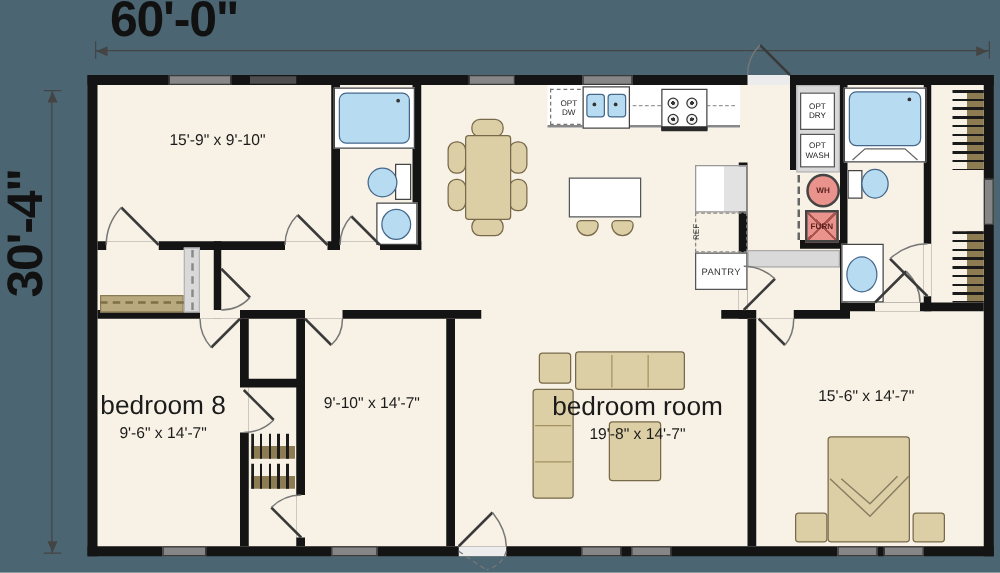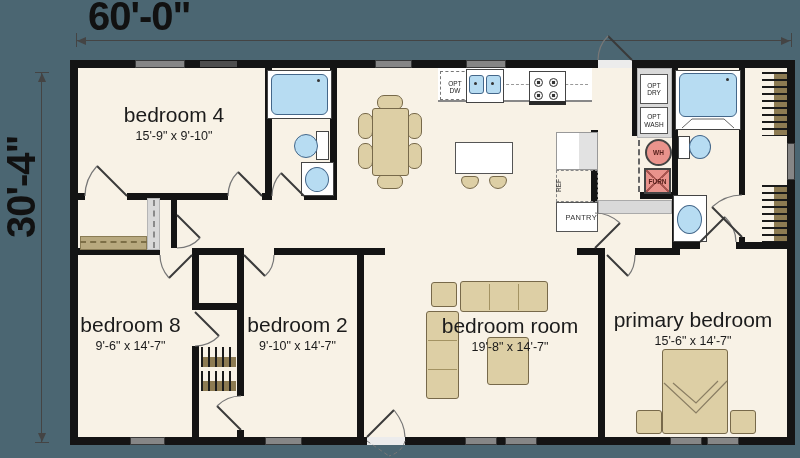--- a/index.html
+++ b/index.html
@@ -61,21 +61,21 @@
     display:flex;align-items:center;justify-content:center;font-size:6.5px;
     font-weight:bold;color:#58211c;z-index:4;}
   .furn{width:27px;height:26px;background:
     linear-gradient(to top right,rgba(0,0,0,0) 47%,#a85550 47% 53%,rgba(0,0,0,0) 53%),
     linear-gradient(to bottom right,rgba(0,0,0,0) 47%,#a85550 47% 53%,rgba(0,0,0,0) 53%),
     #e9938c;border:2px solid #444;display:flex;align-items:center;justify-content:center;
     font-size:6.5px;font-weight:bold;color:#58211c;z-index:4;}
   .ref{writing-mode:vertical-rl;transform:rotate(180deg);font-size:6.5px;color:#333;
     z-index:5;display:flex;align-items:center;justify-content:center;}
   .pantry{background:#fff;border:1px solid #555;display:flex;align-items:center;
-    justify-content:flex-end;font-size:7.5px;color:#333;z-index:4;letter-spacing:.3px;}
+    justify-content:center;font-size:7.5px;color:#333;z-index:4;letter-spacing:.3px;}
   svg.ov{position:absolute;left:0;top:0;z-index:5;}
   .leaf{stroke:#3a3a3a;stroke-width:2;fill:none;}
   .arc{stroke:#777;stroke-width:1.2;fill:none;}
   .arcd{stroke:#777;stroke-width:1;fill:none;stroke-dasharray:4 3;}
   .detail{stroke:#8a7e63;stroke-width:1.2;fill:none;}
   .detail2{stroke:#666;stroke-width:1;fill:none;}
 </style>
 </head>
 <body>
 
@@ -198,37 +198,34 @@
   <div class="dline" style="left:791px;top:33px;width:0;height:14px;border-left:1.5px solid #444;"></div>
   <div class="arr" style="left:77px;top:37px;border-top:4px solid transparent;border-bottom:4px solid transparent;border-right:9px solid #444;"></div>
   <div class="arr" style="left:781px;top:37px;border-top:4px solid transparent;border-bottom:4px solid transparent;border-left:9px solid #444;"></div>
   <div class="dline" style="left:41px;top:72px;width:0;height:371px;border-left:1.5px solid #444;"></div>
   <div class="dline" style="left:35px;top:72px;width:14px;height:0;border-top:1.5px solid #444;"></div>
   <div class="dline" style="left:35px;top:442px;width:14px;height:0;border-top:1.5px solid #444;"></div>
   <div class="arr" style="left:38px;top:73px;border-left:4px solid transparent;border-right:4px solid transparent;border-bottom:9px solid #444;"></div>
   <div class="arr" style="left:38px;top:433px;border-left:4px solid transparent;border-right:4px solid transparent;border-top:9px solid #444;"></div>
 
   <div class="room-label" style="left:84px;top:103px;width:180px;">
-    <div class="rname">bedroom 4</div>
     <div class="rdims">15'-9" x 9'-10"</div>
   </div>
   <div class="room-label" style="left:48px;top:313px;width:165px;">
     <div class="rname">bedroom 8</div>
     <div class="rdims">9'-6" x 14'-7"</div>
   </div>
   <div class="room-label" style="left:215px;top:313px;width:165px;">
-    <div class="rname">bedroom 2</div>
     <div class="rdims">9'-10" x 14'-7"</div>
   </div>
   <div class="room-label" style="left:420px;top:314px;width:180px;">
     <div class="rname">bedroom room</div>
     <div class="rdims">19'-8" x 14'-7"</div>
   </div>
   <div class="room-label" style="left:603px;top:308px;width:180px;">
-    <div class="rname">primary bedroom</div>
     <div class="rdims">15'-6" x 14'-7"</div>
   </div>
 
   <div class="fx" style="left:441px;top:80px;width:28px;">OPT
 DW</div>
   <div class="wbox" style="left:640px;top:74px;width:28px;height:30px;">
     <span>OPT
 DRY</span>
   </div>
   <div class="wbox" style="left:640px;top:107px;width:28px;height:27px;">

